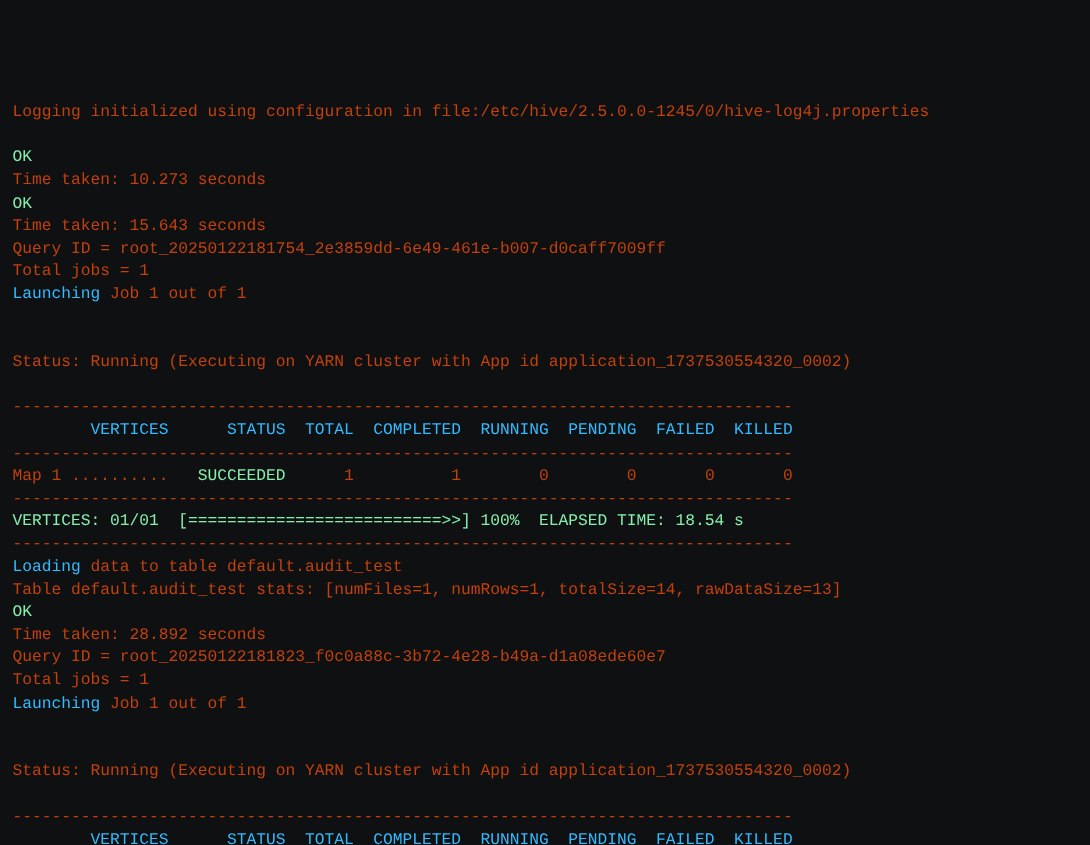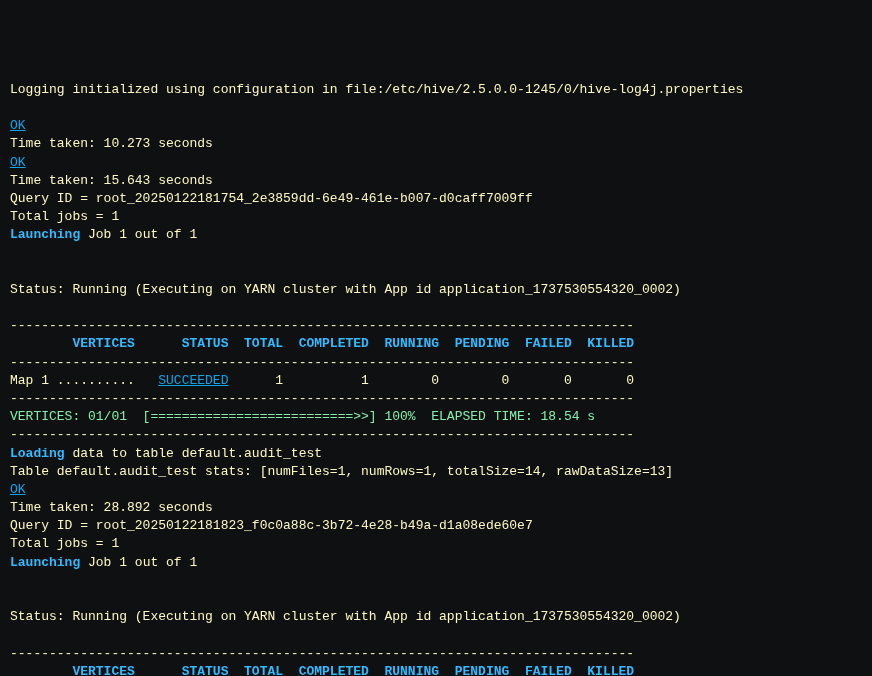--- a/index.html
+++ b/index.html
@@ -9,24 +9,24 @@
     font-family: "Consolas", "Monaco", "Courier New", monospace;
     font-size: 13px;
     line-height: 1.4;
     padding: 8px 10px;
     white-space: pre;
     width: 872px;
     min-height: 676px;
     overflow: hidden;
   }
   .line { display: block; }
-  .green  { color: #0ea5e9; text-decoration: underline; }
-  .cyan   { color: #33bbff; font-weight: bold; }
+  .green  { color: #86efac; }
+  .cyan   { color: #33bbff; }
   .red    { color: #86efac; }
-  .grey   { color: #fef9c3; }
+  .grey   { color: #c2410c; }
 </style>
 </head>
 <body>
 
 
 
 <div id="terminal"><div class="line"><span class="grey">Logging initialized using configuration in file:/etc/hive/2.5.0.0-1245/0/hive-log4j.properties</span></div><div class="line"><span class="grey"> </span></div><div class="line"><span class="green">OK</span></div><div class="line"><span class="grey">Time taken: 10.273 seconds</span></div><div class="line"><span class="green">OK</span></div><div class="line"><span class="grey">Time taken: 15.643 seconds</span></div><div class="line"><span class="grey">Query ID = root_20250122181754_2e3859dd-6e49-461e-b007-d0caff7009ff</span></div><div class="line"><span class="grey">Total jobs = 1</span></div><div class="line"><span class="cyan">Launching</span><span class="grey"> Job 1 out of 1</span></div><div class="line"><span class="grey"> </span></div><div class="line"><span class="grey"> </span></div><div class="line"><span class="grey">Status: Running (Executing on YARN cluster with App id application_1737530554320_0002)</span></div><div class="line"><span class="grey"> </span></div><div class="line"><span class="grey">--------------------------------------------------------------------------------</span></div><div class="line"><span class="cyan">        VERTICES      STATUS  TOTAL  COMPLETED  RUNNING  PENDING  FAILED  KILLED</span></div><div class="line"><span class="grey">--------------------------------------------------------------------------------</span></div><div class="line"><span class="grey">Map 1 ..........   </span><span class="green">SUCCEEDED</span><span class="grey">      1          1        0        0       0       0</span></div><div class="line"><span class="grey">--------------------------------------------------------------------------------</span></div><div class="line"><span class="red">VERTICES: 01/01  [==========================&gt;&gt;] 100%  ELAPSED TIME: 18.54 s   </span></div><div class="line"><span class="grey">--------------------------------------------------------------------------------</span></div><div class="line"><span class="cyan">Loading</span><span class="grey"> data to table default.audit_test</span></div><div class="line"><span class="grey">Table default.audit_test stats: [numFiles=1, numRows=1, totalSize=14, rawDataSize=13]</span></div><div class="line"><span class="green">OK</span></div><div class="line"><span class="grey">Time taken: 28.892 seconds</span></div><div class="line"><span class="grey">Query ID = root_20250122181823_f0c0a88c-3b72-4e28-b49a-d1a08ede60e7</span></div><div class="line"><span class="grey">Total jobs = 1</span></div><div class="line"><span class="cyan">Launching</span><span class="grey"> Job 1 out of 1</span></div><div class="line"><span class="grey"> </span></div><div class="line"><span class="grey"> </span></div><div class="line"><span class="grey">Status: Running (Executing on YARN cluster with App id application_1737530554320_0002)</span></div><div class="line"><span class="grey"> </span></div><div class="line"><span class="grey">--------------------------------------------------------------------------------</span></div><div class="line"><span class="cyan">        VERTICES      STATUS  TOTAL  COMPLETED  RUNNING  PENDING  FAILED  KILLED</span></div></div>
 
 
 

